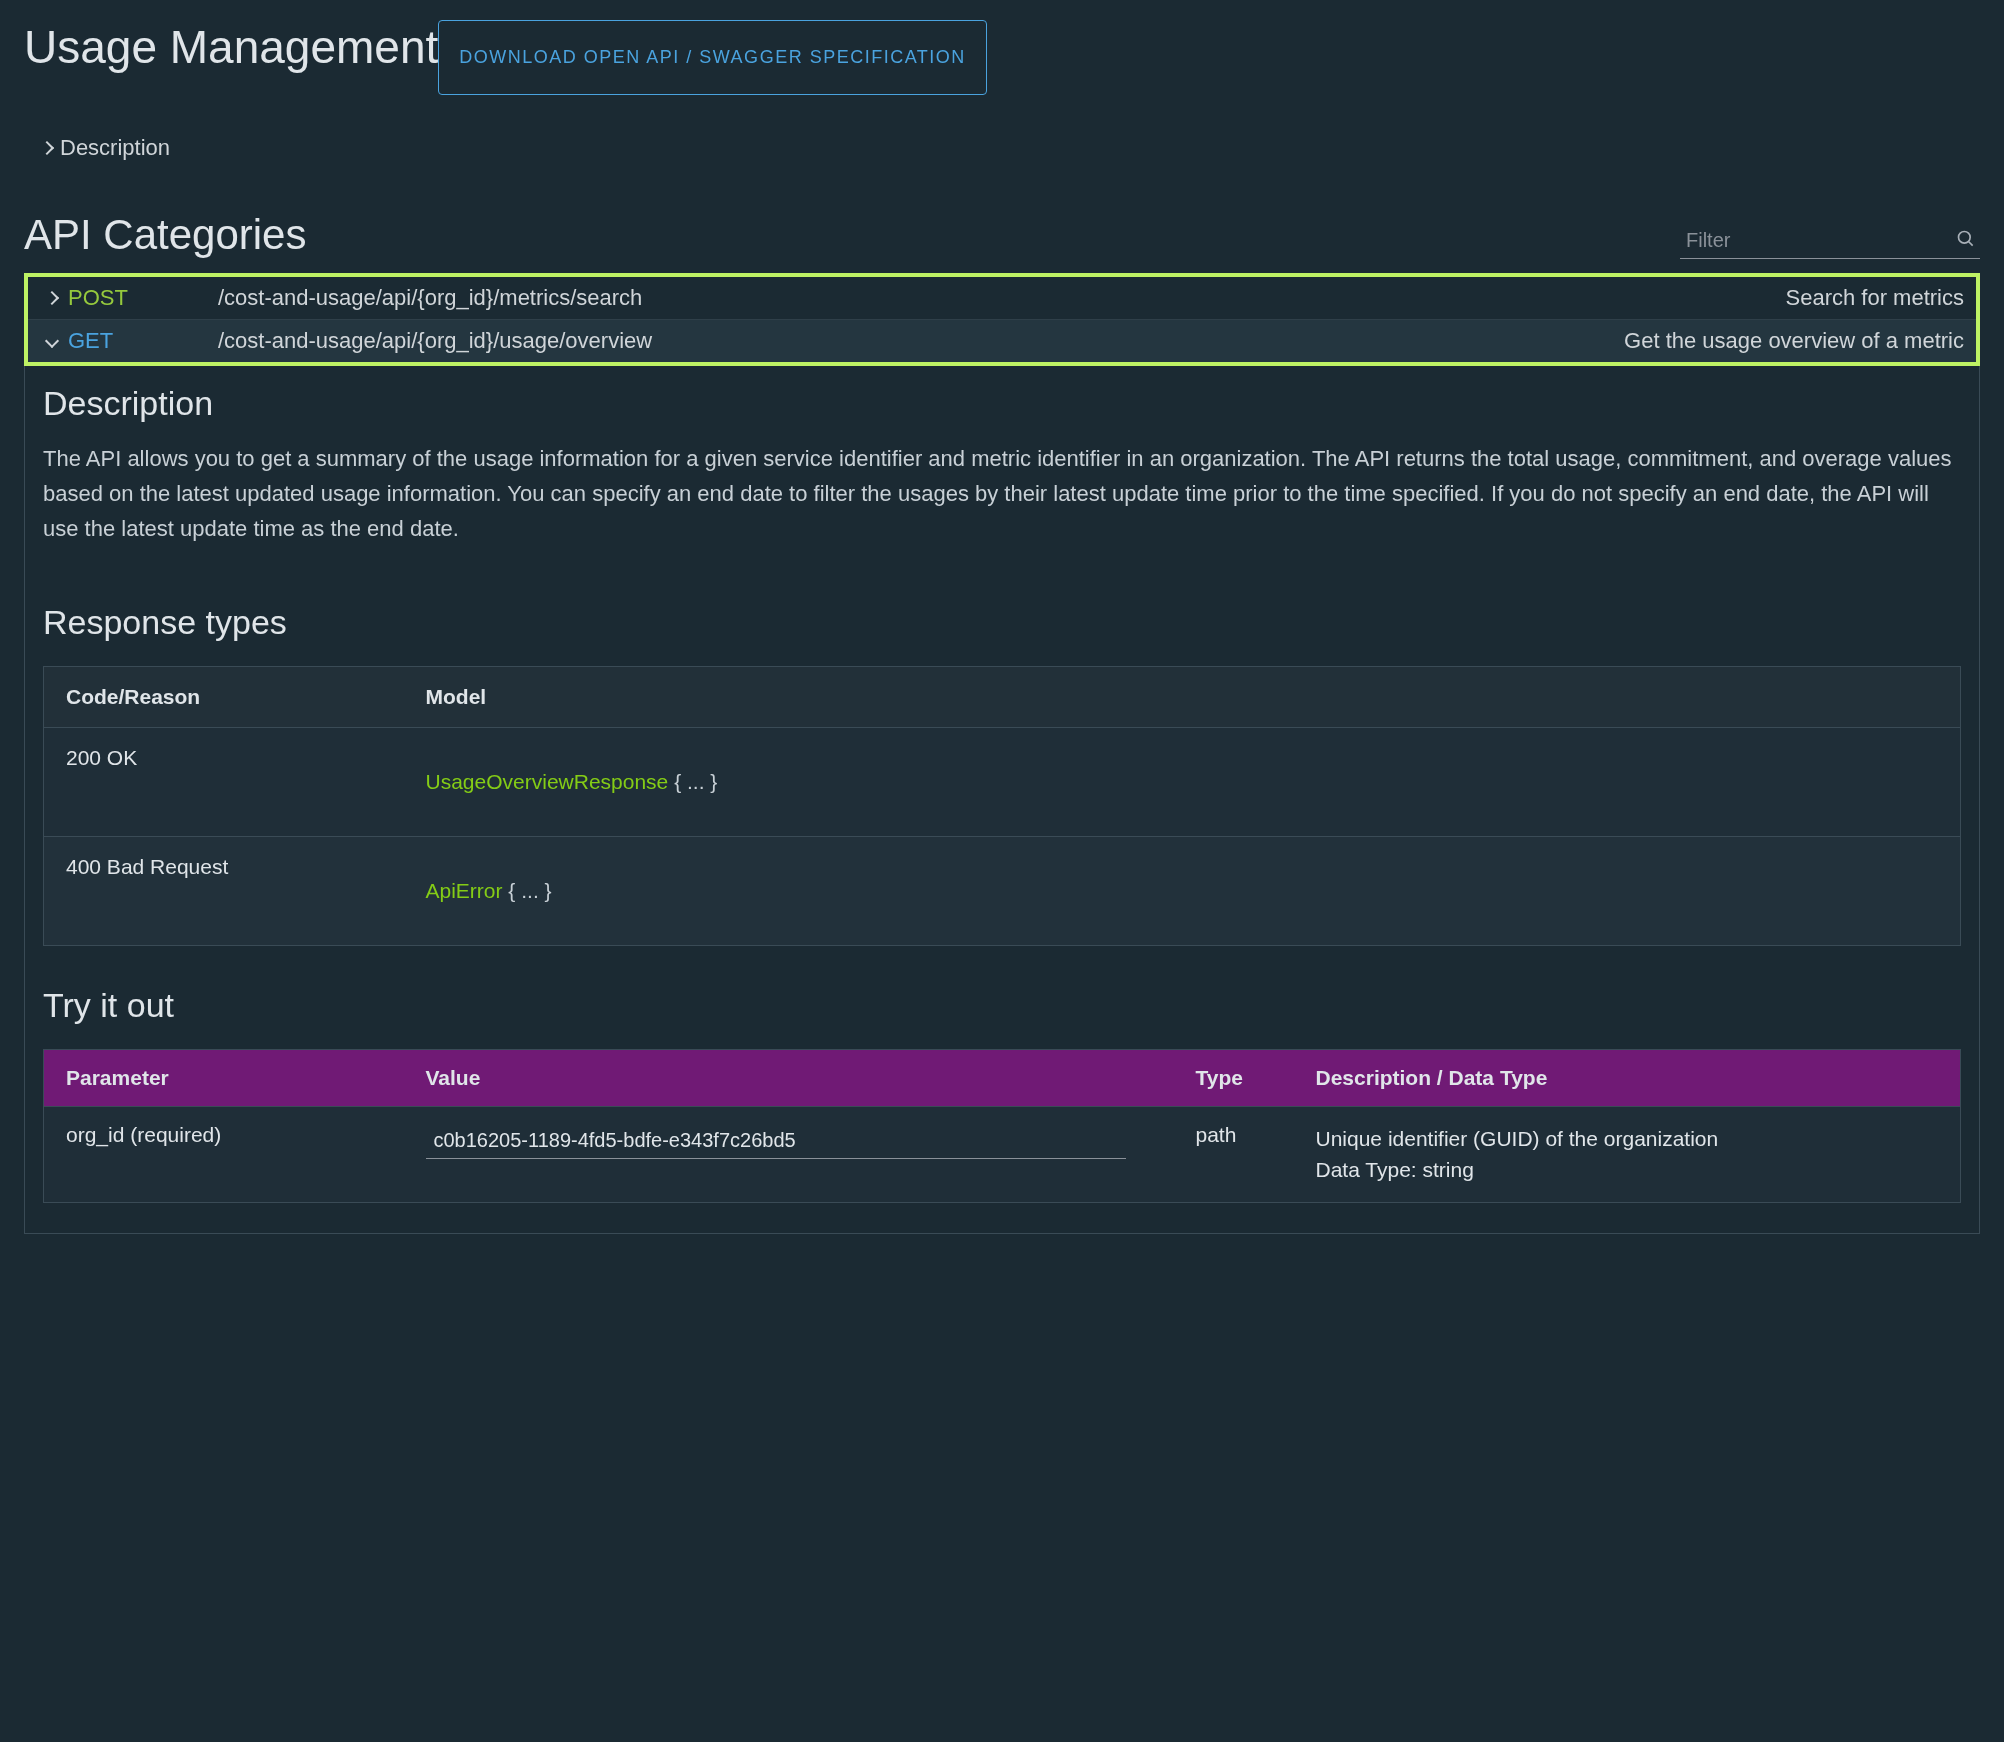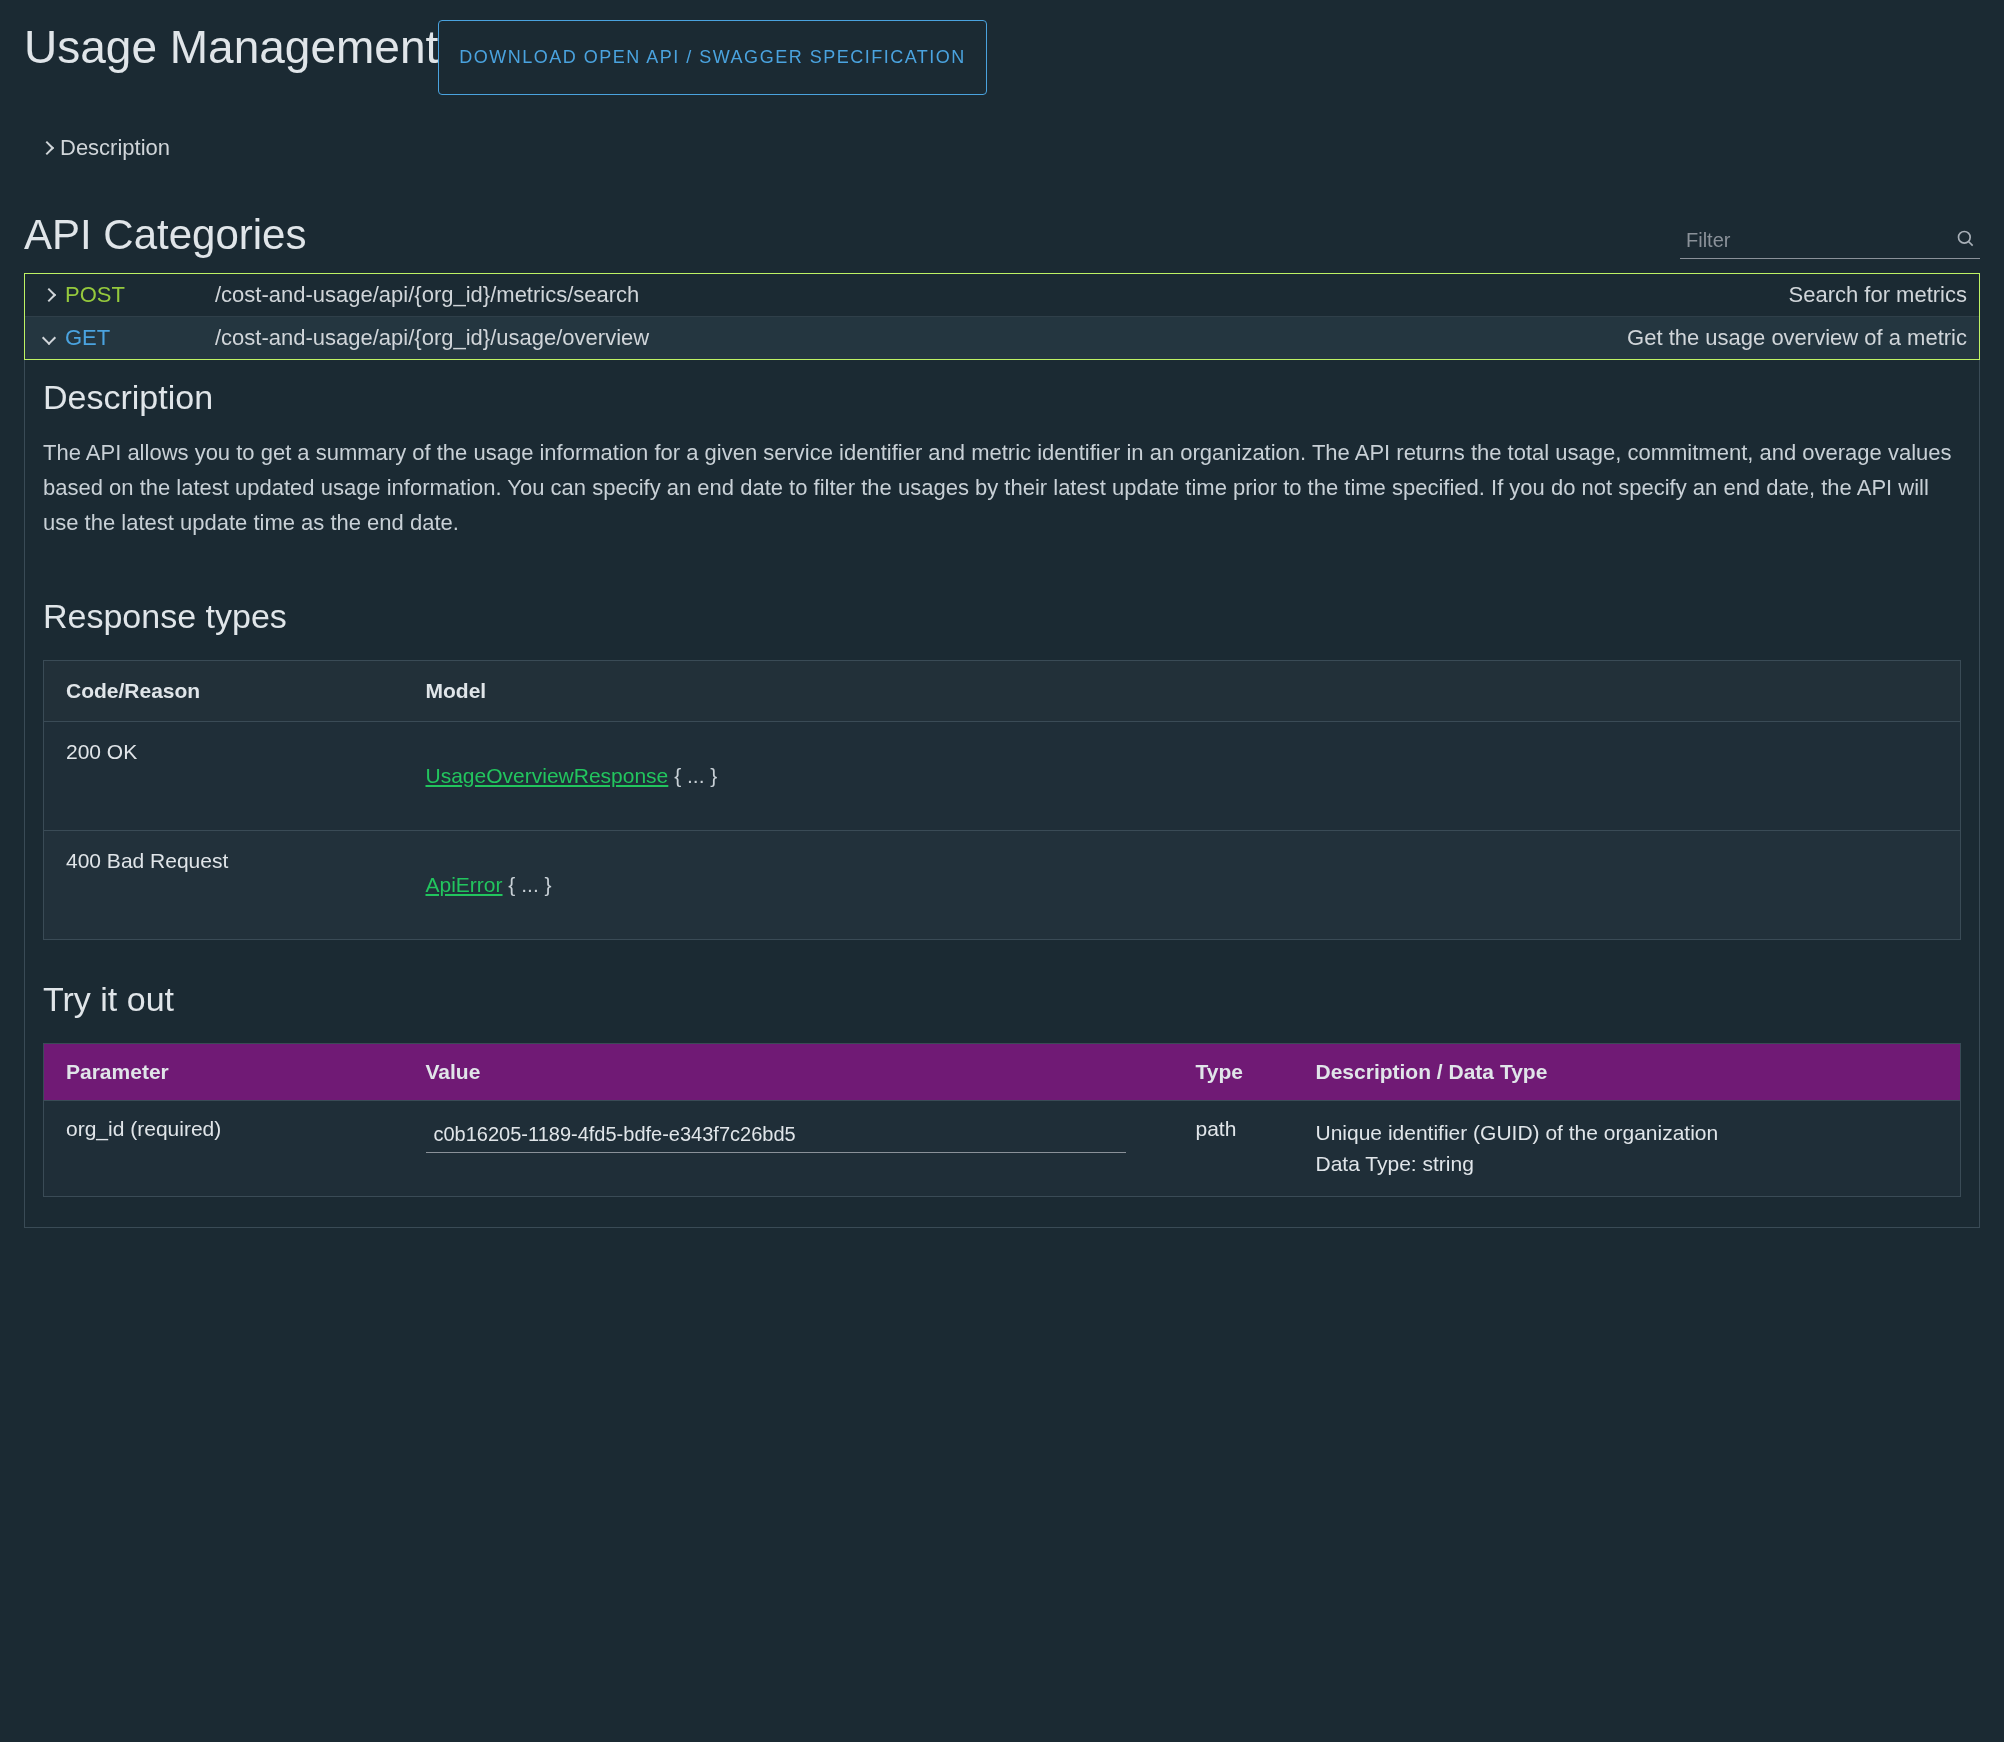--- a/index.html
+++ b/index.html
@@ -87,21 +87,21 @@
 .filter-input::placeholder { color: #8a9199; }
 .search-icon {
   position: absolute;
   right: 4px;
   top: 6px;
   width: 20px;
   height: 20px;
 }
 .search-icon svg { stroke: #a8b0b8; }
 .api-box {
-  border: 1px solid #bef264;
+  border: 4px solid #bef264;
 }
 .api-row {
   display: flex;
   align-items: center;
   padding: 8px 12px;
   border-bottom: 1px solid #2f3f49;
   cursor: pointer;
 }
 .api-row:last-child { border-bottom: none; }
 .api-row.expanded { background: #243640; }
@@ -130,21 +130,21 @@
   padding: 18px 22px;
   border-bottom: 1px solid #3a4b56;
   font-size: 21px;
   vertical-align: top;
 }
 .rt-table th { font-weight: 600; background: #223039; }
 .rt-table th.col-code { width: 360px; }
 .rt-table tbody tr:nth-child(odd) { background: #1f2e38; }
 .rt-table tbody tr:nth-child(even) { background: #22313b; }
 .rt-table tr:last-child td { border-bottom: none; }
-.model-link { color: #22c55e; text-decoration: underline; cursor: pointer; font-weight: 500; }
+.model-link { color: #84cc16; cursor: pointer; font-weight: 500; }
 .model-suffix { color: #c8d0d6; }
 .try-table {
   border: 1px solid #3a4b56;
   width: 100%;
   border-collapse: collapse;
 }
 .try-table th, .try-table td {
   text-align: left;
   padding: 16px 22px;
   border-bottom: 1px solid #3a4b56;

